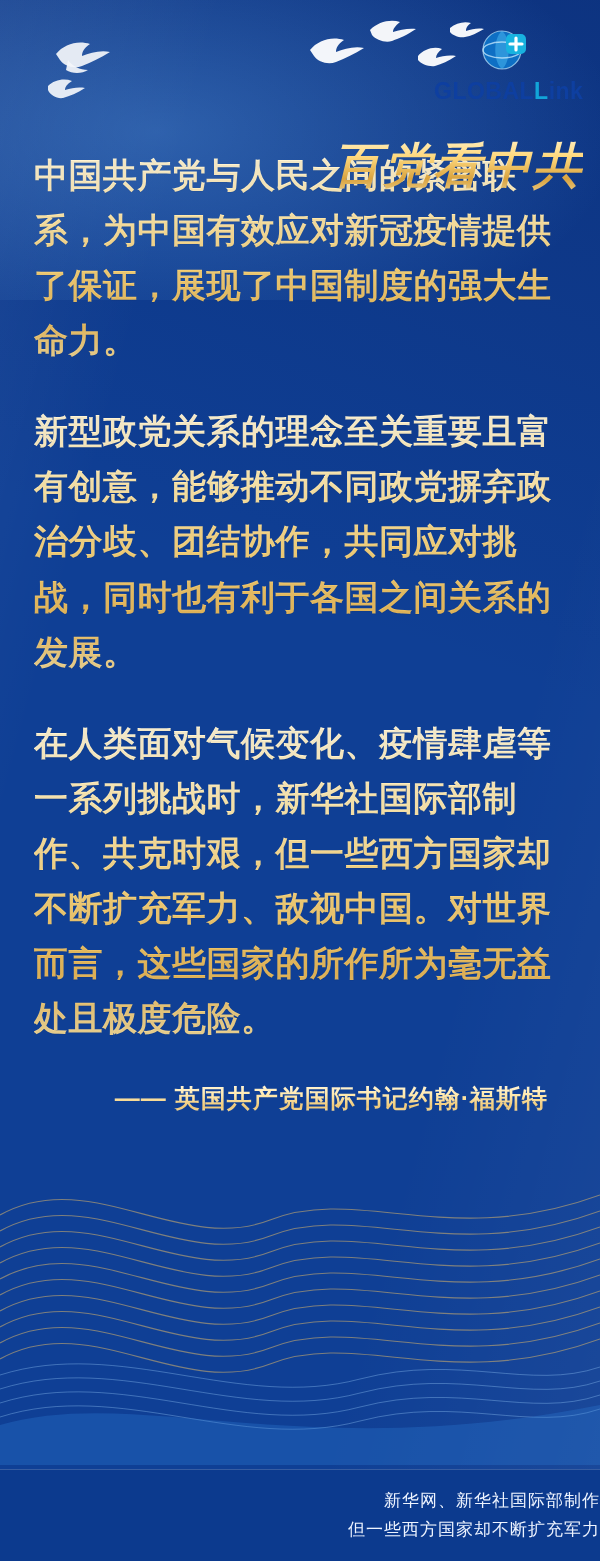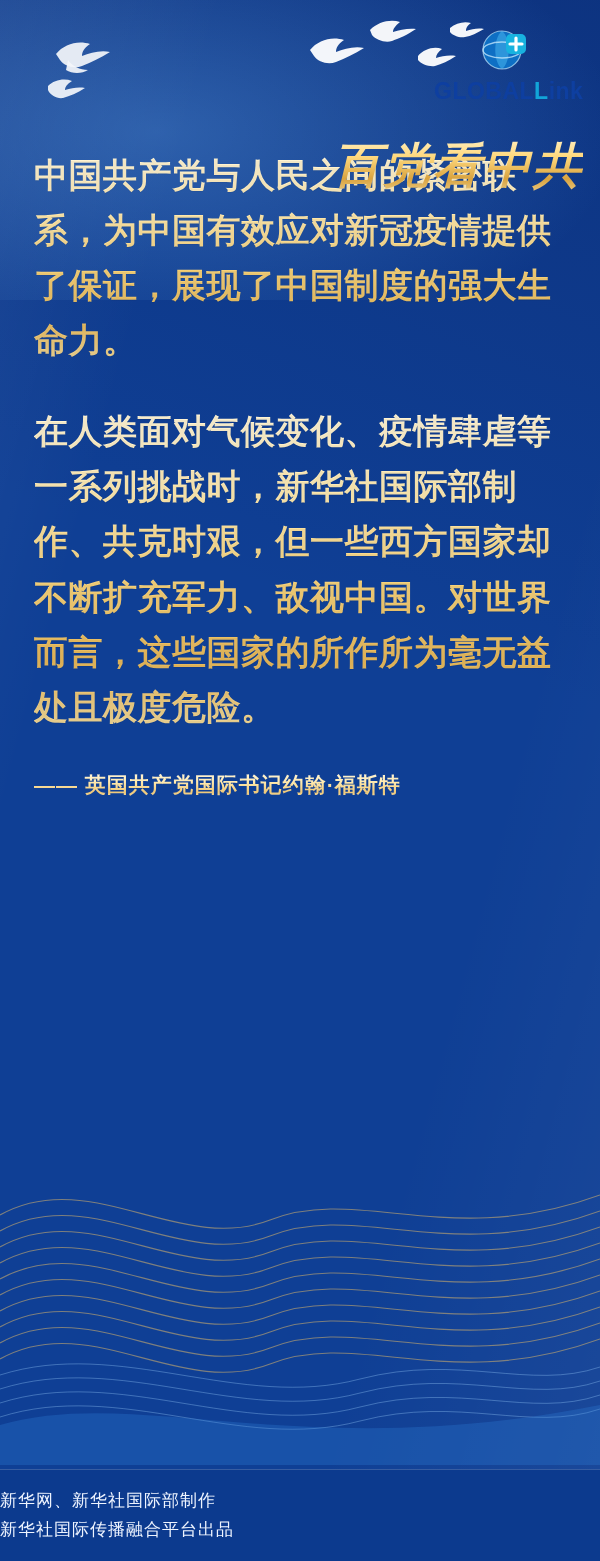--- a/index.html
+++ b/index.html
@@ -91,22 +91,23 @@
     font-weight: bold;
     margin: 0 0 36px 0;
     background: linear-gradient(180deg, #fff6da 0%, #ffeab0 28%, #f7d27a 55%, #e8b95a 78%, #f3dca0 100%);
     -webkit-background-clip: text;
     background-clip: text;
     color: transparent;
     -webkit-text-fill-color: transparent;
     text-shadow: 0 1px 0 rgba(0,0,0,0.05);
   }
   .attribution {
+    text-align: right;
     padding-right: 18px;
-    font-size: 21px;
+    font-size: 25px;
     font-weight: bold;
     letter-spacing: 1px;
     background: linear-gradient(180deg, #fff8e2 0%, #ffe9ae 40%, #efc878 75%, #f6e2b0 100%);
     -webkit-background-clip: text;
     background-clip: text;
     color: transparent;
     -webkit-text-fill-color: transparent;
   }
 
   
@@ -150,21 +151,21 @@
   .footer {
     position: absolute;
     left: 0;
     right: 0;
     bottom: 0;
     height: 92px;
     background: linear-gradient(180deg, #0d3f96 0%, #0a3versa 100%);
     background-color: #0c3a8e;
     display: flex;
     flex-direction: column;
-    align-items: flex-start;
+    align-items: flex-end;
     justify-content: center;
     gap: 6px;
   }
   .footer-line {
     color: #eef4ff;
     font-size: 17px;
     letter-spacing: 1px;
   }
   .footer-sep {
     position: absolute;
@@ -223,35 +224,36 @@
         <circle cx="24" cy="26" r="19" fill="none" stroke="#bfe5fb" stroke-width="1.2" stroke-opacity="0.7"></circle>
         <rect x="28" y="10" width="20" height="20" rx="5" fill="#18b2df"></rect>
         <path d="M38,14 L38,26 M32,20 L44,20" stroke="#ffffff" stroke-width="3.2" stroke-linecap="round"></path>
       </svg>
       <div class="logo-text"><span>GLOBAL</span><span class="k">L</span><span>ink</span></div>
     </div>
   </div>
 
   <div class="body-wrap">
     <p class="para">中国共产党与人民之间的紧密联系，为中国有效应对新冠疫情提供了保证，展现了中国制度的强大生命力。</p>
+    <p class="para">新型政党关系的理念至关重要且富有创意，能够推动不同政党摒弃政治分歧、团结协作，共同应对挑战，同时也有利于各国之间关系的发展。</p>
     <p class="para">在人类面对气候变化、疫情肆虐等一系列挑战时，新华社国际部制作、共克时艰，但一些西方国家却不断扩充军力、敌视中国。对世界而言，这些国家的所作所为毫无益处且极度危险。</p>
     <div class="attribution">—— 英国共产党国际书记约翰·福斯特</div>
   </div>
 
   <svg class="doves-bottom" viewBox="0 0 190 110" style="position:absolute;right:110px;bottom:424px;width:190px;height:110px;">
     <g fill="#ffffff" fill-opacity="0.95">
       <path d="M10,40 C18,30 32,26 44,30 C38,34 36,38 36,42 C44,39 54,36 64,38 C54,44 46,48 36,52 C28,55 18,52 14,46 Z"></path>
       <path d="M70,20 C78,12 90,9 100,12 C95,16 93,19 93,22 C100,20 108,18 116,19 C107,25 100,28 92,31 C85,33 76,30 72,25 Z"></path>
       <path d="M118,46 C124,39 134,36 142,39 C138,42 136,45 136,48 C142,46 149,45 156,46 C148,51 142,54 135,56 C129,57 121,54 118,50 Z"></path>
       <path d="M150,18 C156,13 164,11 171,13 C167,16 166,18 166,21 C172,19 178,18 184,19 C177,23 171,26 165,27 C160,28 153,26 150,22 Z"></path>
     </g>
   </svg>
 
   <div class="seal" style="position:absolute;right:22px;bottom:230px;width:240px;height:96px;display:flex;align-items:center;justify-content:center;">
     <div class="seal-text">百党看中共</div>
   </div>
 
   <div class="footer">
     <div class="footer-sep"></div>
     <div class="footer-line">新华网、新华社国际部制作</div>
-    <div class="footer-line">新华社国际传播融合平台出品</div>
+    <div class="footer-line">但一些西方国家却不断扩充军力</div>
   </div>
 </div>
 
 </body></html>

